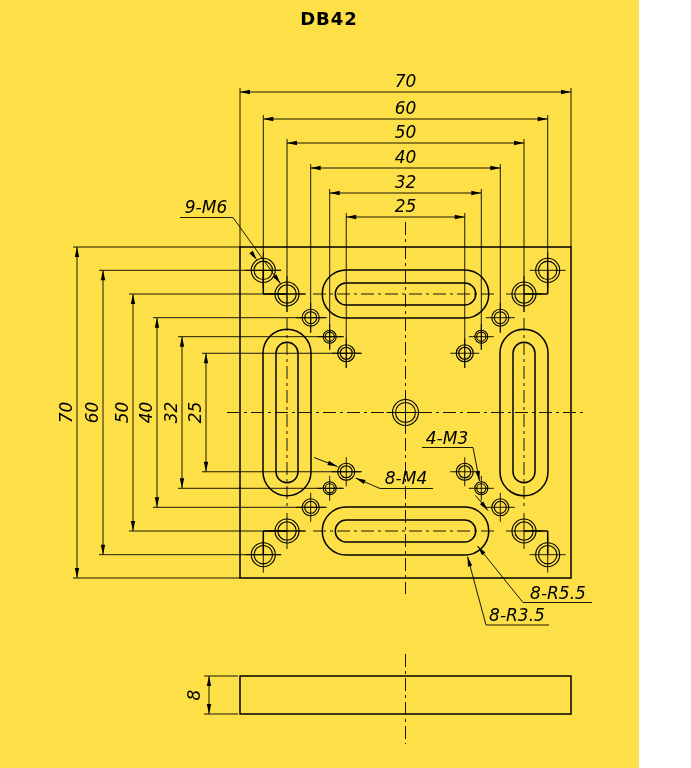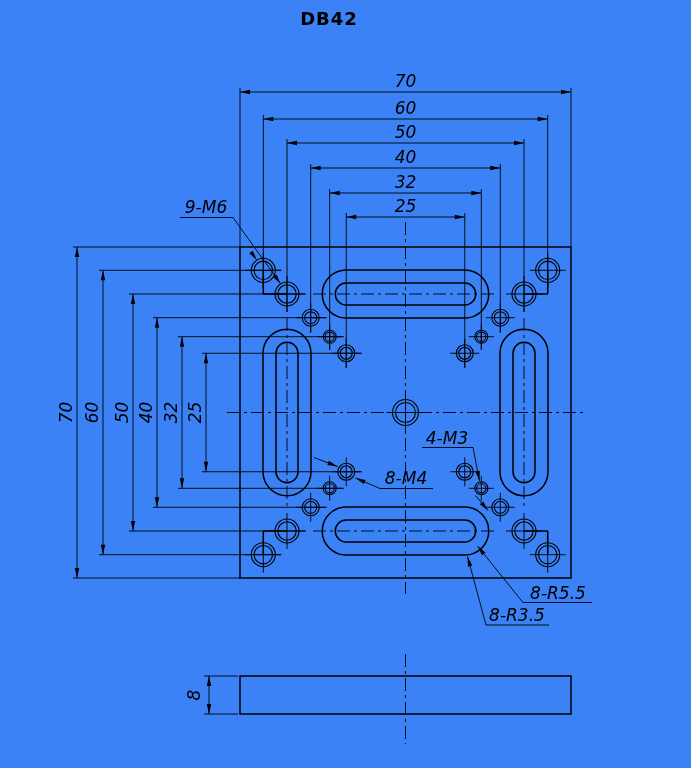--- a/index.html
+++ b/index.html
@@ -1,16 +1,16 @@
 <!DOCTYPE html>
 <html><head>
 <meta charset="utf-8">
 <style>
   html,body{margin:0;padding:0;background:#fff;}
-  .stage{width:691px;height:768px;position:relative;background:#3b82f6;overflow:hidden;}
+  .stage{width:639px;height:768px;position:relative;background:#fde047;overflow:hidden;}
   svg text{fill:#000;font-family:"DejaVu Sans","Liberation Sans",sans-serif;}
   text.dim{font-size:17px;font-style:oblique;text-anchor:middle;}
   text.ttl{font-size:18px;font-weight:bold;letter-spacing:1px;text-anchor:middle;}
   .ob{stroke:#000;stroke-width:1.5;fill:none;}
   .ho{stroke:#000;stroke-width:1.1;fill:none;}
   .th{stroke:#000;stroke-width:.9;fill:none;}
   .cl{stroke:#000;stroke-width:.9;fill:none;stroke-dasharray:13 4 3 4;}
   .ar{fill:#000;stroke:none;}
 </style>
 </head>

